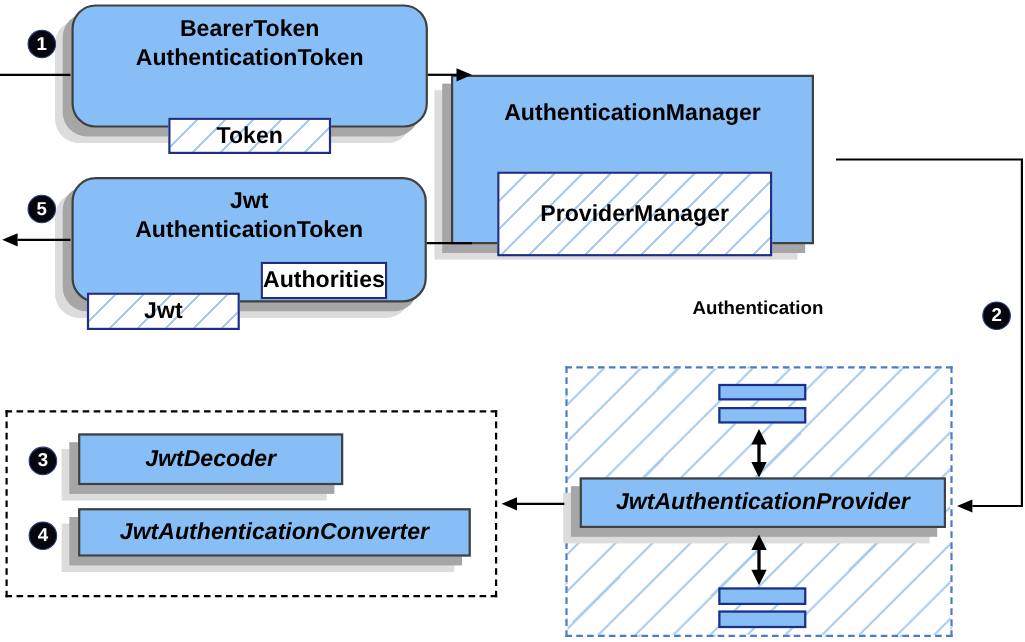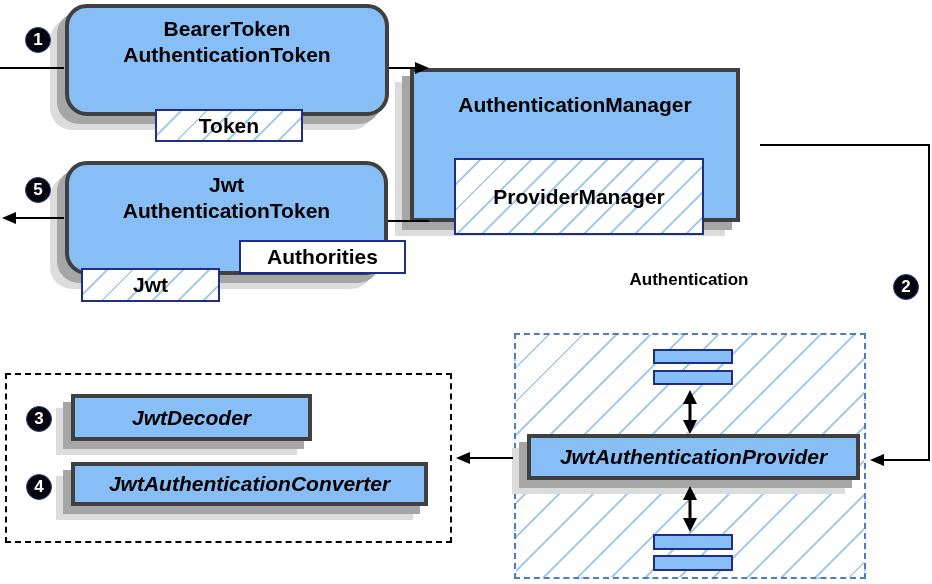--- a/index.html
+++ b/index.html
@@ -4,21 +4,21 @@
 <style>
   html,body{margin:0;padding:0;background:#fff;}
   .stage{
     position:relative;width:932px;height:584px;background:#ffffff;overflow:hidden;
     font-family:"Liberation Sans", sans-serif;color:#000;
   }
   .stage *{box-sizing:border-box;}
 
   
   .node{
-    position:absolute;background:#87BEF5;border:4px solid #404040;
+    position:absolute;background:#87BEF5;border:2px solid #404040;
     box-shadow:-8px 8px 0 #A6A6A6, -15px 14px 0 #DCDCDC;
   }
   .rounded{border-radius:22px;}
   .node-title{
     position:absolute;left:0;right:0;text-align:center;
     font-weight:bold;font-size:21px;line-height:26px;
   }
   .chip{
     position:absolute;background:#fff;border:2px solid #1E2E87;
     display:flex;align-items:center;justify-content:center;
@@ -95,21 +95,21 @@
     <div class="node-title" style="top:20px;">AuthenticationManager</div>
     <div class="chip hatch-small" style="left:40px;top:58px;width:250px;height:77px;">ProviderManager</div>
   </div>
 
   <div class="node rounded jwt-box">
     <div class="node-title" style="top:7px;">
       <div>Jwt</div>
       <div>AuthenticationToken</div>
     </div>
     <div class="chip hatch-small" style="left:12px;top:75px;width:139px;height:34px;">Jwt</div>
-    <div class="chip" style="left:170px;top:75px;width:167px;height:34px;">Authorities</div>
+    <div class="chip" style="left:170px;top:75px;width:115px;height:34px;">Authorities</div>
   </div>
 
   <div class="bar" style="left:653px;top:349px;height:15px;"></div>
   <div class="bar" style="left:653px;top:370px;height:15px;"></div>
   <div class="bar" style="left:653px;top:534px;height:16px;"></div>
   <div class="bar" style="left:653px;top:555px;height:16px;"></div>
 
   <div class="node centered-label provider-box">JwtAuthenticationProvider</div>
 
   <div class="node centered-label decoder-box">JwtDecoder</div>

